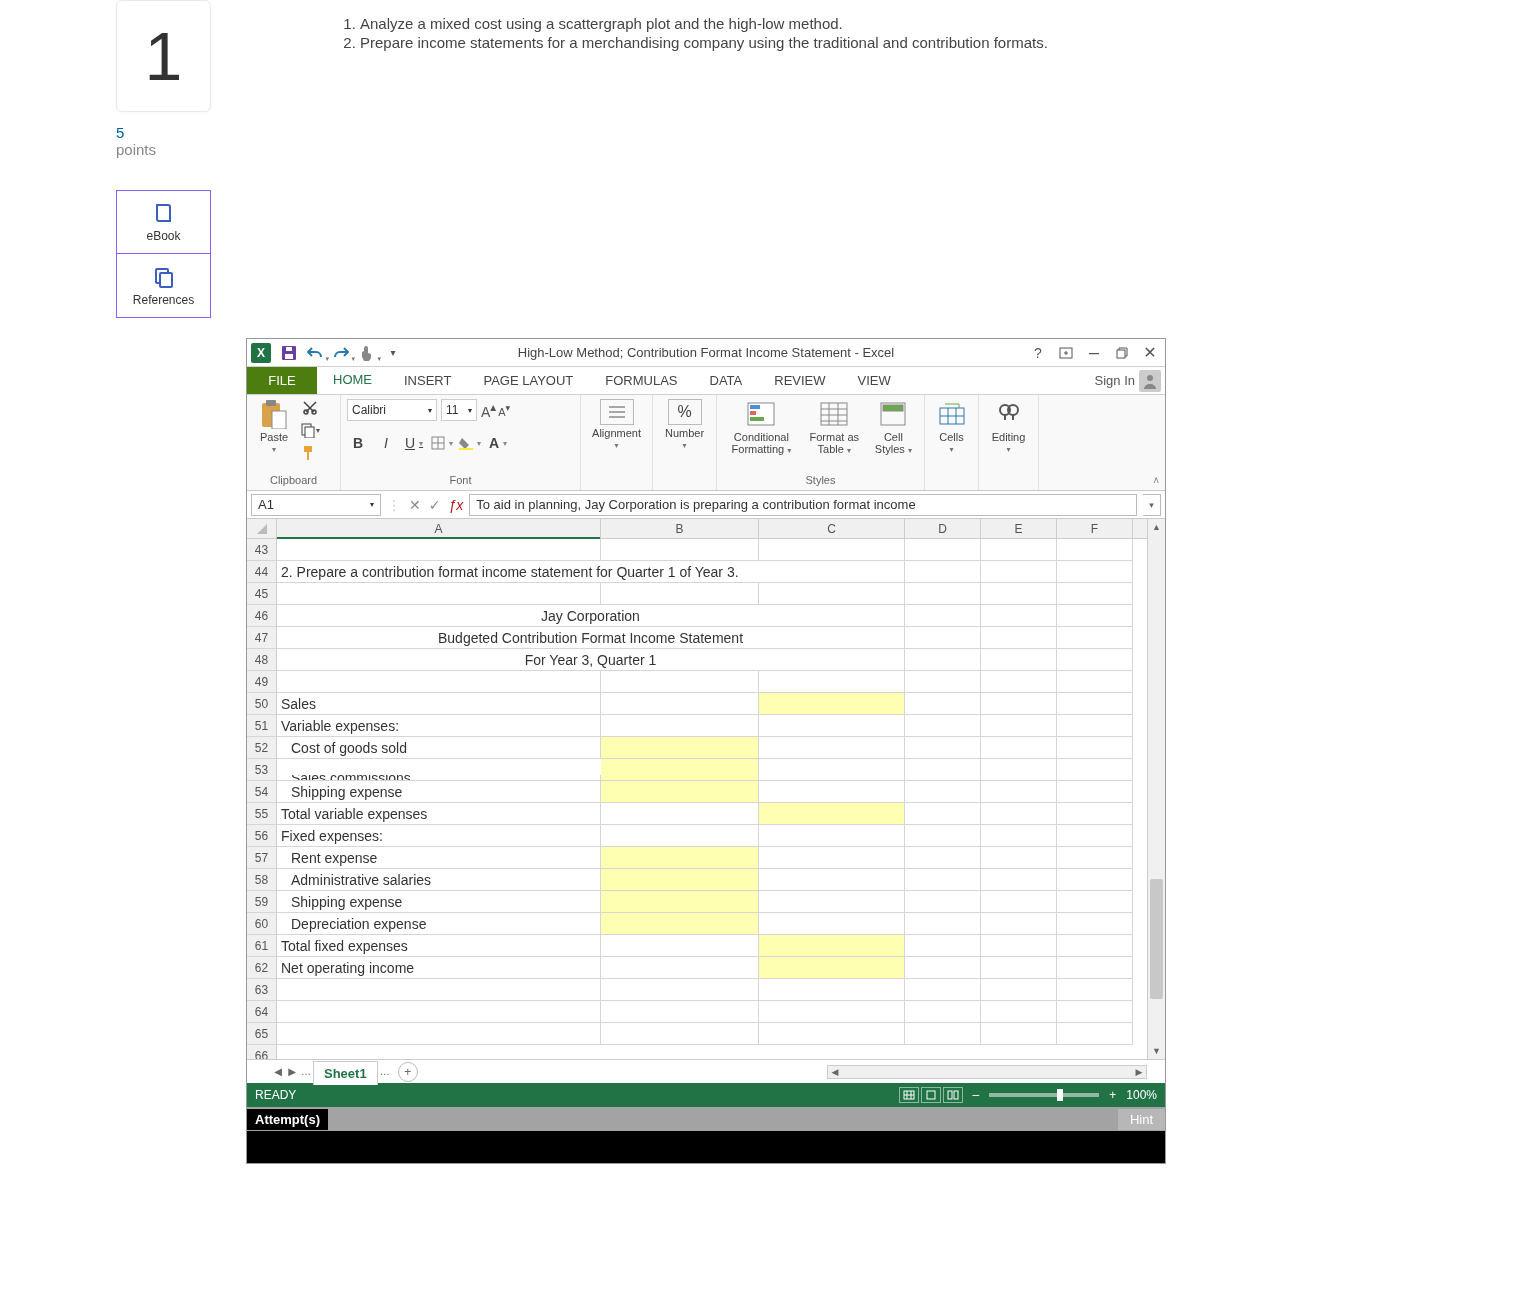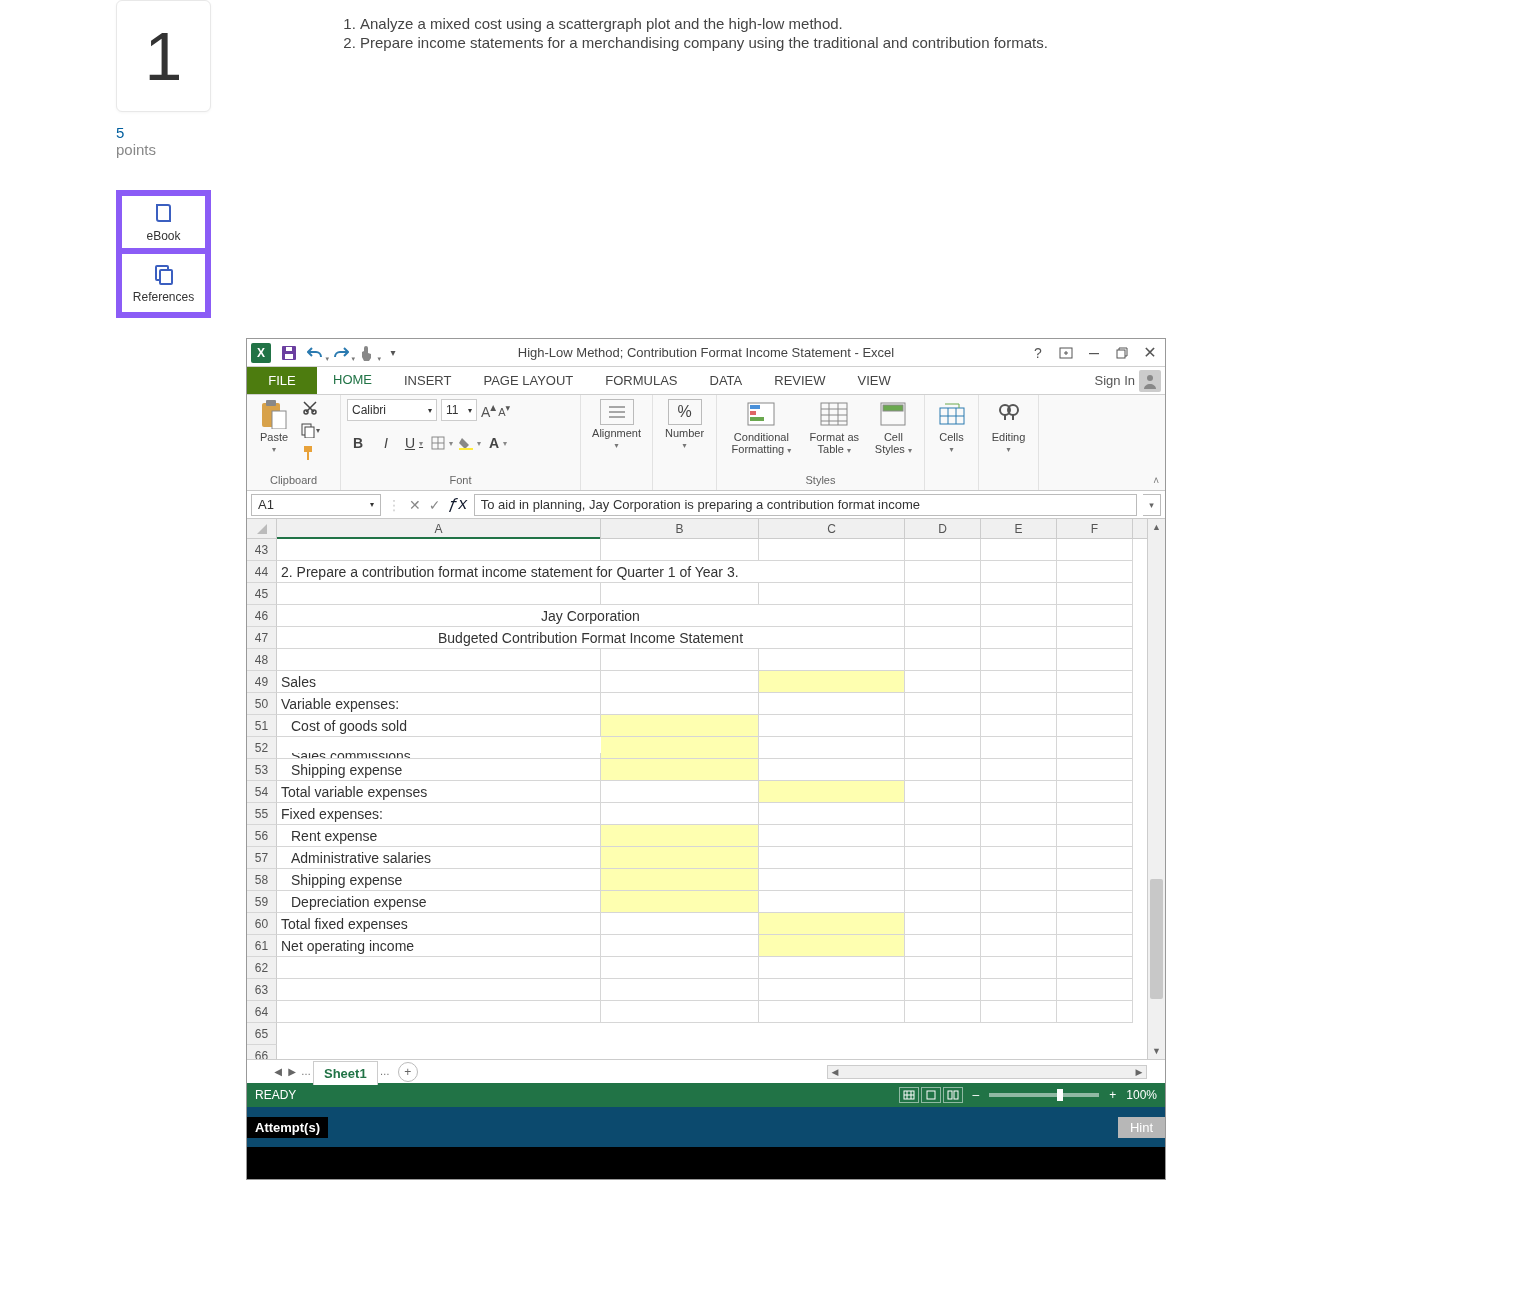--- a/index.html
+++ b/index.html
@@ -17,21 +17,21 @@
     width: 95px; height: 112px; margin: 0 0 12px 116px;
     background: #fff; border: 1px solid #e8e8e8; border-radius: 6px;
     display: flex; align-items: center; justify-content: center;
     font-size: 68px; font-weight: 300; color: #333; box-shadow: 0 1px 3px rgba(0,0,0,0.04);
   }
   .points-row { margin-left: 116px; font-size: 15px; }
   .points-row .num { color: #005e9e; font-weight: 500; }
   .points-row .lbl { color: #888; }
   .side-buttons { margin-top: 32px; margin-left: 116px; width: 95px; }
   .side-btn {
-    height: 64px; border: 6px solid #8b5cf6; background: #fff;
+    height: 64px; border: 1px solid #8b5cf6; background: #fff;
     display: flex; flex-direction: column; align-items: center; justify-content: center;
   }
   .side-btn + .side-btn { border-top: none; }
   .side-btn svg { width: 24px; height: 24px; }
   .side-btn .lbl { font-size: 12px; color: #333; margin-top: 4px; }
   .objectives { padding-top: 0; color: #444; font-size: 15px; }
   .objectives li { margin-bottom: 2px; }
 
   
   .excel { width: 920px; margin-left: 246px; border: 1px solid #999; background: #fff; }
@@ -83,21 +83,21 @@
   .font-size { width: 36px; height: 22px; border: 1px solid #ccc; background: #fff; font-size: 12px; padding: 0 4px; display:flex; align-items:center; justify-content:space-between;}
   .font-aa { display: flex; gap: 2px; align-items:center; color:#555;}
   .font-tools { display: flex; gap: 6px; margin-top: 6px; align-items:center; }
   .ft { width: 22px; height: 20px; display: flex; align-items: center; justify-content: center; color: #444; }
   .collapse-caret { position: absolute; right: 6px; bottom: 4px; font-size: 10px; color: #777; }
 
   
   .formula-bar { height: 28px; display: flex; align-items: center; border-bottom: 1px solid #c9c9c9; padding: 2px 4px; gap: 6px; background:#fff;}
   .name-box { width: 130px; height: 22px; border: 1px solid #bbb; background: #fff; display:flex; align-items:center; justify-content:space-between; padding:0 6px; font-size:13px;}
   .fb-btns { display: flex; gap: 8px; color: #888; align-items:center;}
-  .fb-btns .fx { color: #0f172a; font-style: italic; font-size: 16px; font-family: Liberation Mono, monospace;}
+  .fb-btns .fx { color: #b91c1c; font-style: italic; font-size: 14px;}
   .formula-input { flex:1; height:22px; border:1px solid #bbb; background:#fff; padding:0 6px; font-size:13px; display:flex; align-items:center; overflow:hidden; white-space:nowrap;}
   .formula-dd { width:18px; height:22px; border:1px solid #bbb; border-left:none; display:flex; align-items:center; justify-content:center; font-size:9px; color:#666;}
 
   
   .grid-wrap { display:flex; height: 540px; }
   .grid-main { flex:1; overflow:hidden; position:relative; background:#fff;}
   .col-headers { display:flex; height:20px; background:#f0f0f0; border-bottom:1px solid #ccc;}
   .corner { width:30px; border-right:1px solid #ccc; background:#f0f0f0; display:flex; align-items:center; justify-content:center;}
   .col-h { border-right:1px solid #ccc; display:flex; align-items:center; justify-content:center; font-size:12px; color:#555; position:relative;}
   .col-h.active::after { content:""; position:absolute; left:0; right:0; bottom:-1px; height:2px; background:#217346;}
@@ -125,21 +125,21 @@
   .sb-hscroll .larrow { left:0; } .sb-hscroll .rarrow { right:0; }
 
   .status-bar { height:24px; background:#217346; color:#fff; display:flex; align-items:center; padding:0 8px; font-size:12px;}
   .status-bar .right { margin-left:auto; display:flex; align-items:center; gap:10px;}
   .view-btns { display:flex; gap:2px;}
   .vb { width:20px; height:16px; border:1px solid rgba(255,255,255,0.5); display:flex; align-items:center; justify-content:center;}
   .zoom-slider { width:110px; height:4px; background:rgba(255,255,255,0.5); position:relative;}
   .zoom-slider .knob { position:absolute; width:6px; height:12px; background:#fff; top:-4px; left:68px;}
 
   
-  .attempts-bar { height:40px; background:#0c4a6e; display:flex; align-items:center;}
+  .attempts-bar { height:24px; background:#a3a3a3; display:flex; align-items:center;}
   .attempts-bar .att { background:#000; color:#fff; font-weight:bold; font-size:13px; padding:3px 8px;}
   .attempts-bar .hint { margin-left:auto; background:#b7b7b7; color:#fff; padding:3px 12px; font-size:13px;}
   .blackstrip { height:32px; background:#000; }
 
   .dd-caret::after { content:"▾"; font-size:8px; color:#888; margin-left:4px; }
 </style>
 </head>
 <body>
 
 <div class="top-container">
@@ -511,20 +511,26 @@
               <div class="cell" style="width: 76px;"></div>
               <div class="cell" style="width: 76px;"></div>
             </div>
             <div class="row">
               <div class="cell center" style="width: 628px;">Budgeted Contribution Format Income Statement</div>
               <div class="cell" style="width: 76px;"></div>
               <div class="cell" style="width: 76px;"></div>
               <div class="cell" style="width: 76px;"></div>
             </div>
             <div class="row">
+              <div class="cell center" style="width: 628px;">For Year 3, Quarter 1</div>
+              <div class="cell" style="width: 76px;"></div>
+              <div class="cell" style="width: 76px;"></div>
+              <div class="cell" style="width: 76px;"></div>
+            </div>
+            <div class="row">
               <div class="cell" style="width: 324px;"></div>
               <div class="cell" style="width: 158px;"></div>
               <div class="cell" style="width: 146px;"></div>
               <div class="cell" style="width: 76px;"></div>
               <div class="cell" style="width: 76px;"></div>
               <div class="cell" style="width: 76px;"></div>
             </div>
             <div class="row">
               <div class="cell" style="width: 324px;">Sales</div>
               <div class="cell" style="width: 158px;"></div>

